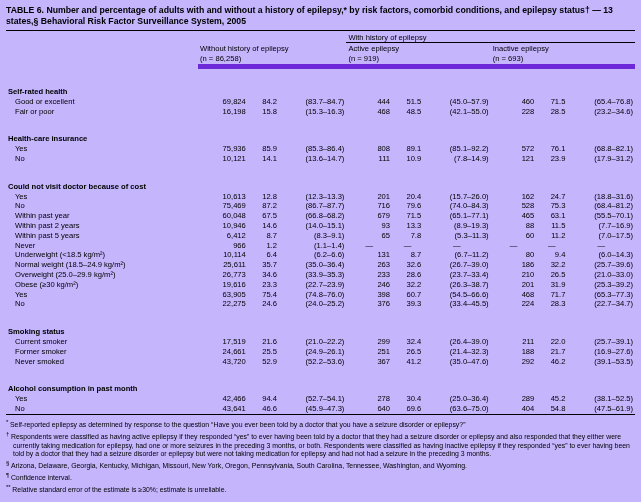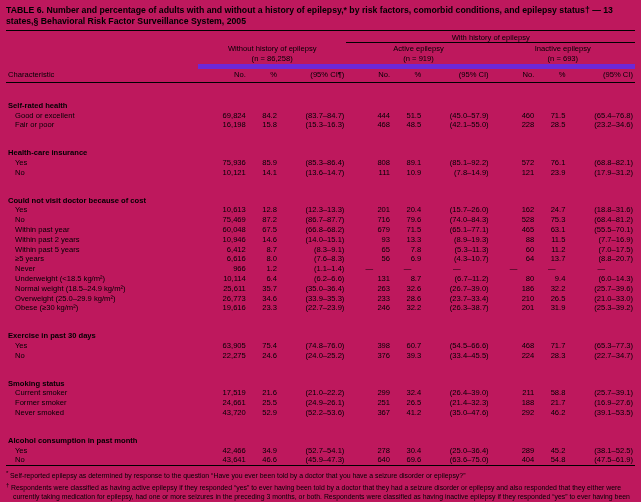--- a/index.html
+++ b/index.html
@@ -1,28 +1,28 @@
 <!DOCTYPE html>
 <html><head>
 <meta charset="utf-8">
 <style>
   html,body { margin:0; padding:0; background:#ffffff; }
   .page {
     width:641px; height:502px; box-sizing:border-box;
     padding:5px 6px 4px 6px;
     font-family:"Liberation Sans", sans-serif;
-    color:#000; background:#be185d; overflow:hidden;
+    color:#000; background:#c4b5fd; overflow:hidden;
   }
   .title { font-weight:bold; font-size:8.7px; line-height:10.8px; margin-bottom:3px; }
   table.tbl {
     width:629px; border-collapse:collapse; table-layout:fixed;
     border-top:1.5px solid #000; border-bottom:1px solid #000;
   }
   .tbl th, .tbl td { font-size:7.6px; line-height:9.8px; padding:0 2px; white-space:nowrap; overflow:hidden; }
-  thead th { font-weight:normal; text-align:center; vertical-align:bottom; }
+  thead th { font-weight:normal; text-align:left; vertical-align:bottom; }
   th.with-span { border-bottom:1px solid #000; padding-top:2px; }
   th.grp { border-bottom:5px solid #6d28d9; padding-top:1px; }
   tr.colhdr th { border-bottom:1px solid #000; padding-top:1px; padding-bottom:2px; }
   tr.colhdr th.char { text-align:left; }
   tr.colhdr th.num { text-align:right; }
   tbody td.num { text-align:right; }
   tbody td.dash { text-align:center; }
   tbody tr.section td { font-weight:bold; padding-top:18px;margin-left:6px; }
   tbody td.rowlabel { padding-left:9px; }
   .footnotes { margin-top:3px; }
@@ -62,32 +62,20 @@
         </th>
         <th colspan="3" class="grp">
           <div>Active epilepsy</div>
           <div>(n = 919)</div>
         </th>
         <th colspan="3" class="grp">
           <div>Inactive epilepsy</div>
           <div>(n = 693)</div>
         </th>
       </tr>
-      <tr class="colhdr">
-        <th class="char">Characteristic</th>
-        <th class="num">No.</th>
-        <th class="num">%</th>
-        <th class="num">(95% CI¶)</th>
-        <th class="num">No.</th>
-        <th class="num">%</th>
-        <th class="num">(95% CI)</th>
-        <th class="num">No.</th>
-        <th class="num">%</th>
-        <th class="num">(95% CI)</th>
-      </tr>
     </thead>
     <tbody id="tbody">
         <tr class="section">
           <td colspan="10">Self-rated health</td>
         </tr>
         <tr>
           <td class="rowlabel">Good or excellent</td>
           <td class="num">69,824</td>
           <td class="num">84.2</td>
           <td class="num">(83.7–84.7)</td>
@@ -194,32 +182,20 @@
           <td class="num">8.7</td>
           <td class="num">(8.3–9.1)</td>
           <td class="num">65</td>
           <td class="num">7.8</td>
           <td class="num">(5.3–11.3)</td>
           <td class="num">60</td>
           <td class="num">11.2</td>
           <td class="num">(7.0–17.5)</td>
         </tr>
         <tr>
-          <td class="rowlabel">≥5 years</td>
-          <td class="num">6,616</td>
-          <td class="num">8.0</td>
-          <td class="num">(7.6–8.3)</td>
-          <td class="num">56</td>
-          <td class="num">6.9</td>
-          <td class="num">(4.3–10.7)</td>
-          <td class="num">64</td>
-          <td class="num">13.7</td>
-          <td class="num">(8.8–20.7)</td>
-        </tr>
-        <tr>
           <td class="rowlabel">Never</td>
           <td class="num">966</td>
           <td class="num">1.2</td>
           <td class="num">(1.1–1.4)</td>
           <td class="dash">—</td>
           <td class="dash">—</td>
           <td class="dash">—</td>
           <td class="dash">—</td>
           <td class="dash">—</td>
           <td class="dash">—</td>
@@ -265,23 +241,20 @@
           <td class="num">19,616</td>
           <td class="num">23.3</td>
           <td class="num">(22.7–23.9)</td>
           <td class="num">246</td>
           <td class="num">32.2</td>
           <td class="num">(26.3–38.7)</td>
           <td class="num">201</td>
           <td class="num">31.9</td>
           <td class="num">(25.3–39.2)</td>
         </tr>
-        <tr class="section">
-          <td colspan="10">Exercise in past 30 days</td>
-        </tr>
         <tr>
           <td class="rowlabel">Yes</td>
           <td class="num">63,905</td>
           <td class="num">75.4</td>
           <td class="num">(74.8–76.0)</td>
           <td class="num">398</td>
           <td class="num">60.7</td>
           <td class="num">(54.5–66.6)</td>
           <td class="num">468</td>
           <td class="num">71.7</td>
@@ -304,21 +277,21 @@
         </tr>
         <tr>
           <td class="rowlabel">Current smoker</td>
           <td class="num">17,519</td>
           <td class="num">21.6</td>
           <td class="num">(21.0–22.2)</td>
           <td class="num">299</td>
           <td class="num">32.4</td>
           <td class="num">(26.4–39.0)</td>
           <td class="num">211</td>
-          <td class="num">58.8</td>
+          <td class="num">22.0</td>
           <td class="num">(25.7–39.1)</td>
         </tr>
         <tr>
           <td class="rowlabel">Former smoker</td>
           <td class="num">24,661</td>
           <td class="num">25.5</td>
           <td class="num">(24.9–26.1)</td>
           <td class="num">251</td>
           <td class="num">26.5</td>
           <td class="num">(21.4–32.3)</td>
@@ -337,21 +310,21 @@
           <td class="num">292</td>
           <td class="num">46.2</td>
           <td class="num">(39.1–53.5)</td>
         </tr>
         <tr class="section">
           <td colspan="10">Alcohol consumption in past month</td>
         </tr>
         <tr>
           <td class="rowlabel">Yes</td>
           <td class="num">42,466</td>
-          <td class="num">34.9</td>
+          <td class="num">94.4</td>
           <td class="num">(52.7–54.1)</td>
           <td class="num">278</td>
           <td class="num">30.4</td>
           <td class="num">(25.0–36.4)</td>
           <td class="num">289</td>
           <td class="num">45.2</td>
           <td class="num">(38.1–52.5)</td>
         </tr>
         <tr>
           <td class="rowlabel">No</td>

